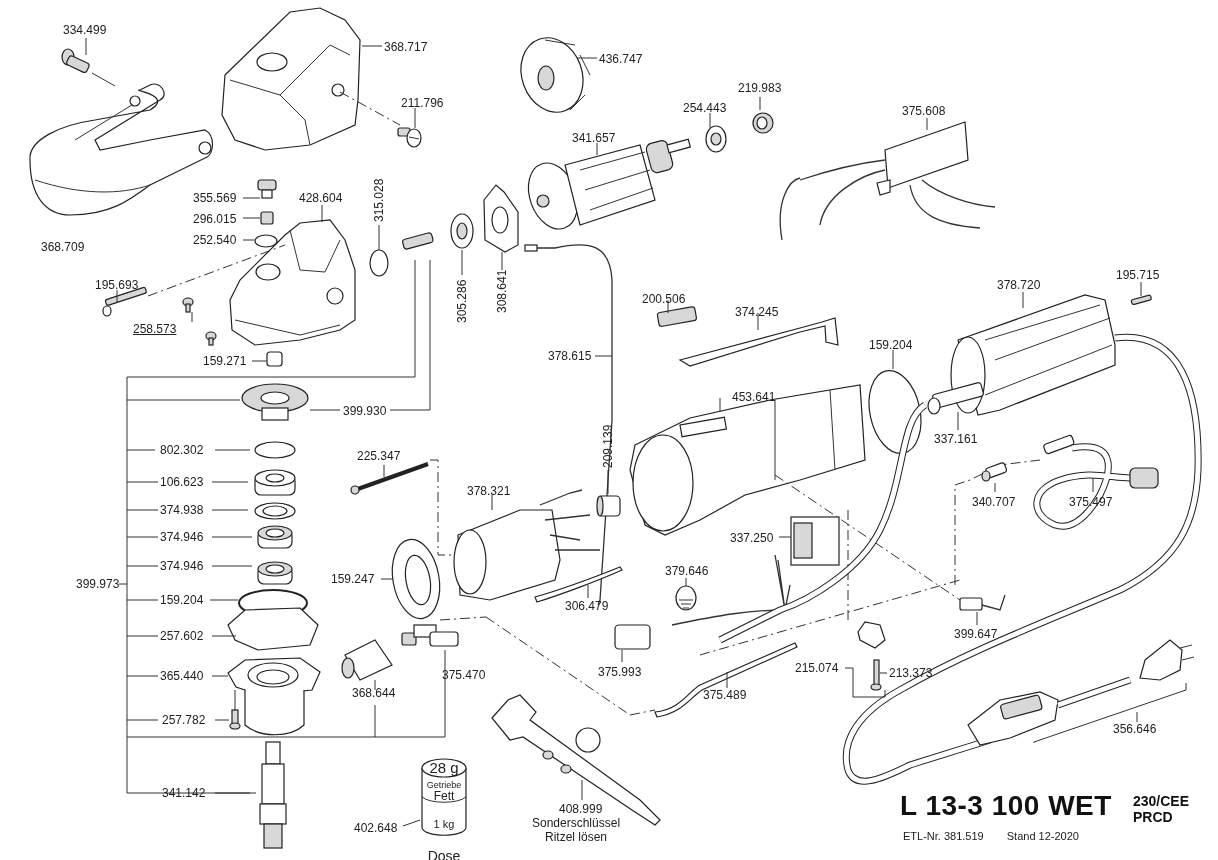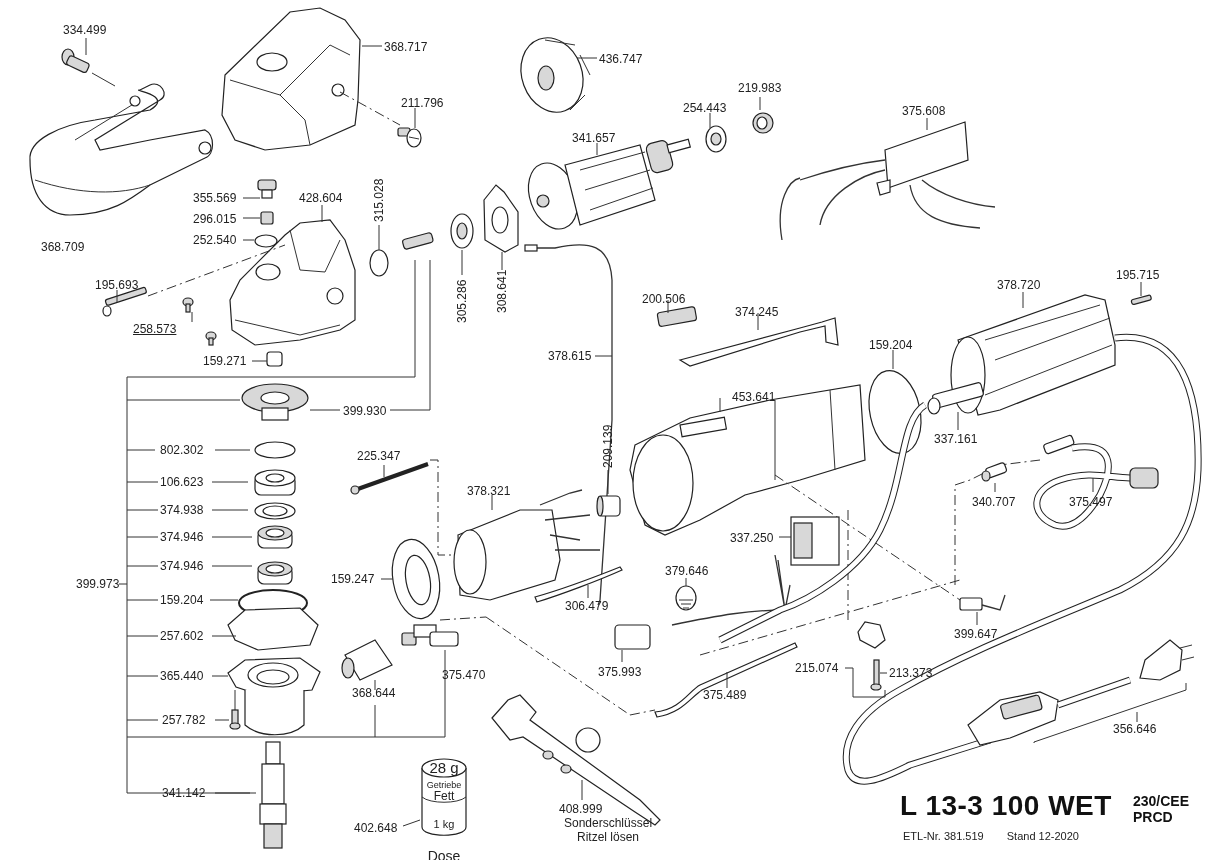--- a/index.html
+++ b/index.html
@@ -483,21 +483,21 @@
 
 <div class="lbl" style="left:354px;top:821px;">402.648</div>
 <div class="lbl" style="left:559px;top:802px;">408.999</div>
 
 <div class="can-text" style="left:422px;top:760px;width:44px;font-size:15px;line-height:16px;">28 g</div>
 <div class="can-text" style="left:419px;top:779px;width:50px;font-size:9px;">Getriebe</div>
 <div class="can-text" style="left:419px;top:790px;width:50px;font-size:12px;">Fett</div>
 <div class="can-text" style="left:419px;top:850px;width:50px;font-size:14px;">Dose</div>
 <div class="can-text" style="left:419px;top:818px;width:50px;font-size:11px;">1 kg</div>
 
-<div class="wrench-text" style="left:564px;top:816px;">
+<div class="wrench-text" style="left:532px;top:816px;">
   <div>Sonderschlüssel</div>
   <div>Ritzel lösen</div>
 </div>
 
 <div class="title">L 13-3 100 WET</div>
 <div class="variant">
   <div>230/CEE</div>
   <div>PRCD</div>
 </div>
 <div class="footer">

